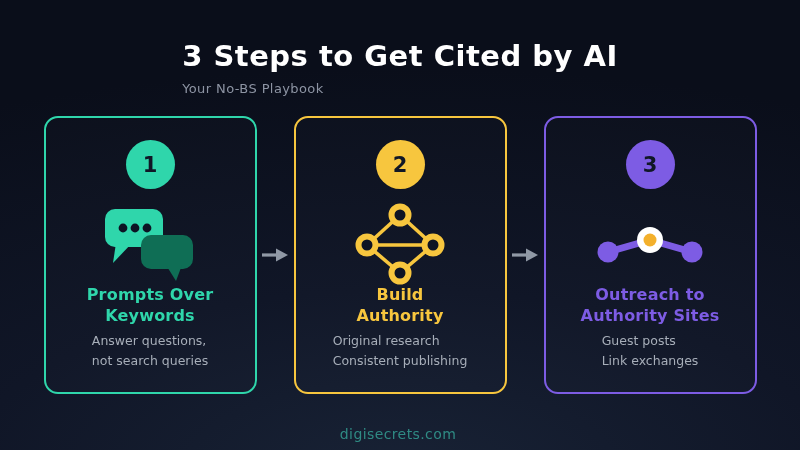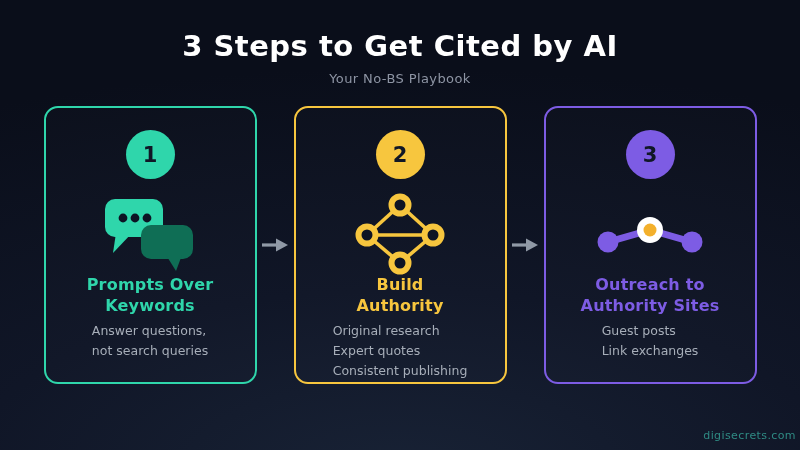--- a/index.html
+++ b/index.html
@@ -7,21 +7,21 @@
   body {
     font-family: "DejaVu Sans", "Liberation Sans", sans-serif;
     background: #0a0e1a;
   }
   #canvas {
     position: relative;
     width: 800px; height: 450px;
     background: radial-gradient(ellipse 120% 90% at 50% 105%, #182235 0%, #101627 45%, #0a0e1a 100%);
     display: flex; flex-direction: column; align-items: center;
   }
-  .header { text-align: center; margin-top: 29px; }
+  .header { text-align: left; margin-top: 39px; }
   .page-title {
     color: #ffffff; font-size: 29px; font-weight: bold; letter-spacing: 0.5px;
   }
   .page-subtitle {
     color: #8d94a3; font-size: 13px; margin-top: 8px; letter-spacing: 0.4px;
   }
   .cards-row {
     display: flex; align-items: center; justify-content: center;
     margin-top: 20px; gap: 0;
   }
@@ -50,22 +50,22 @@
   }
   .card-bullets {
     margin-top: 4px; text-align: left;
     color: #a7aeb9; font-size: 12.5px; line-height: 1.6;
   }
   .arrow-gap {
     width: 37px; display: flex; align-items: center; justify-content: center;
   }
   .footer {
     position: absolute; left: 0; right: 4px; bottom: 8px;
-    text-align: right;
-    color: #2f8b84; font-size: 11px; letter-spacing: 0.4px;
+    text-align: center;
+    color: #2f8b84; font-size: 14px; letter-spacing: 0.4px;
   }
 </style>
 </head>
 <body>
 
 <div id="canvas">
 
   <div class="header">
     <div class="page-title">3 Steps to Get Cited by AI</div>
     <div class="page-subtitle">Your No-BS Playbook</div>
@@ -121,21 +121,20 @@
             <circle cx="46" cy="70" r="8.5"></circle>
           </g>
         </svg>
       </div>
       <div class="card-title">
         <div>Build</div>
         <div>Authority</div>
       </div>
       <div class="card-bullets">
         <div>Original research</div>
-        <div>Expert quotes</div>
         <div>Consistent publishing</div>
       </div>
     </div>
 
     <div class="arrow-gap">
       <svg width="28" height="18" viewBox="0 0 28 18">
         <line x1="1" y1="9" x2="16" y2="9" stroke="#9099a6" stroke-width="3.2"></line>
         <polygon points="15,2.5 27,9 15,15.5" fill="#9099a6"></polygon>
       </svg>
     </div>

